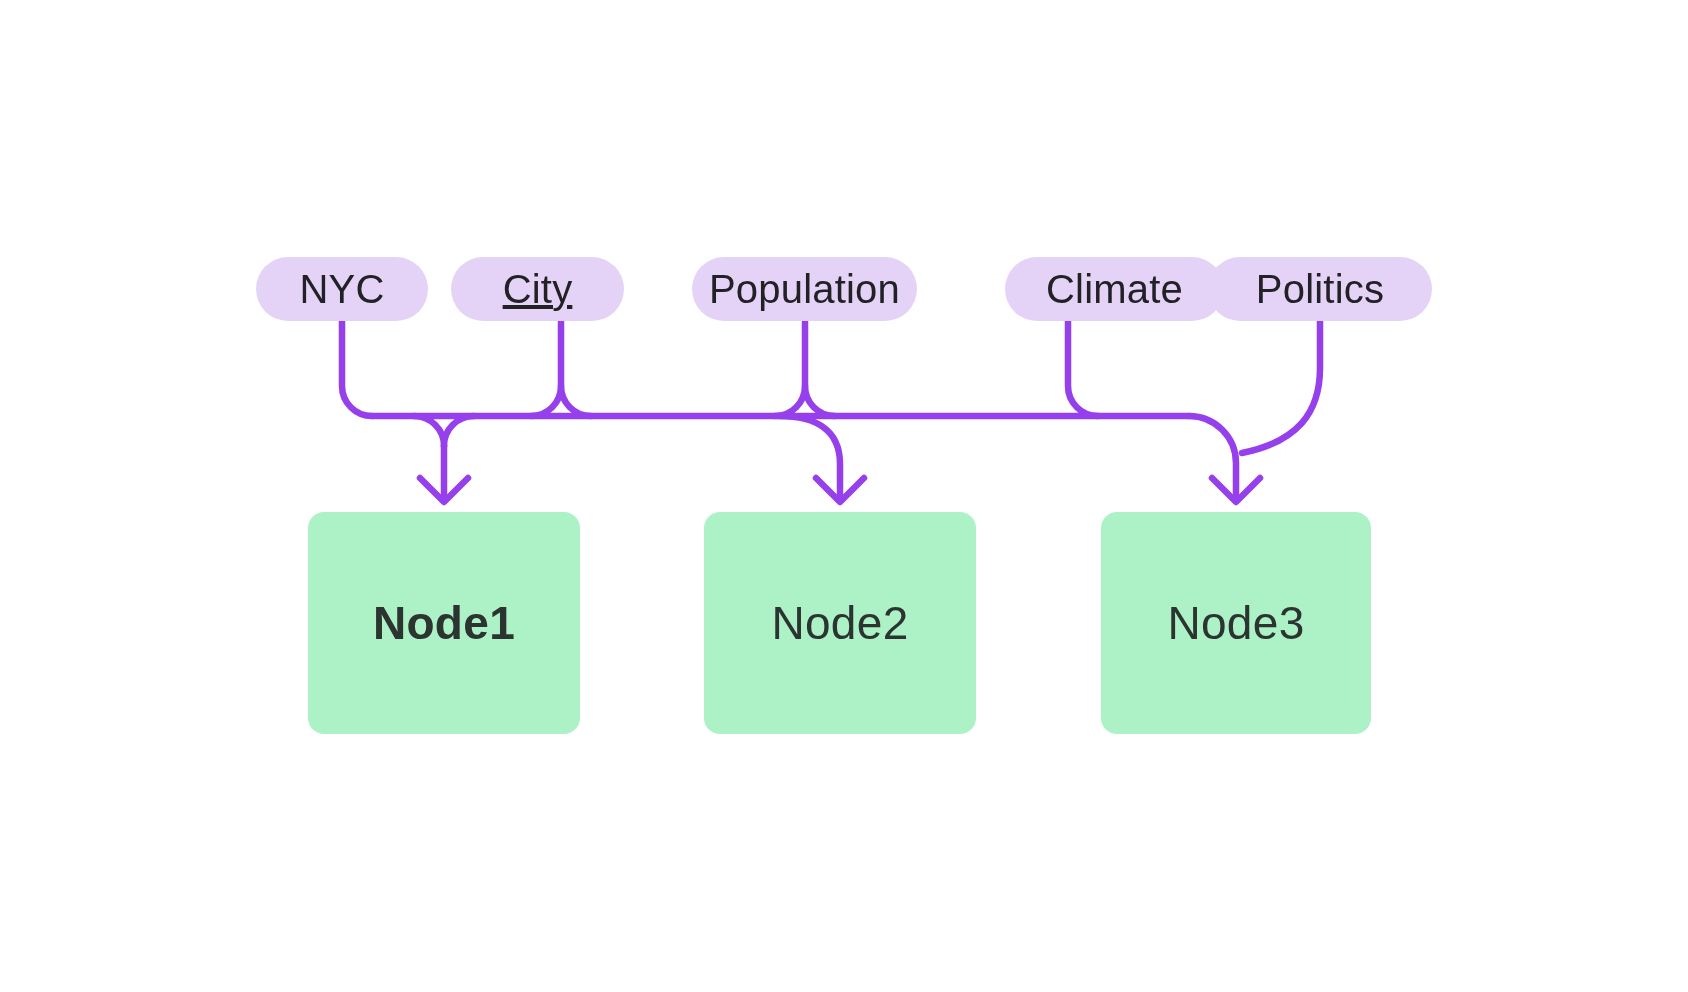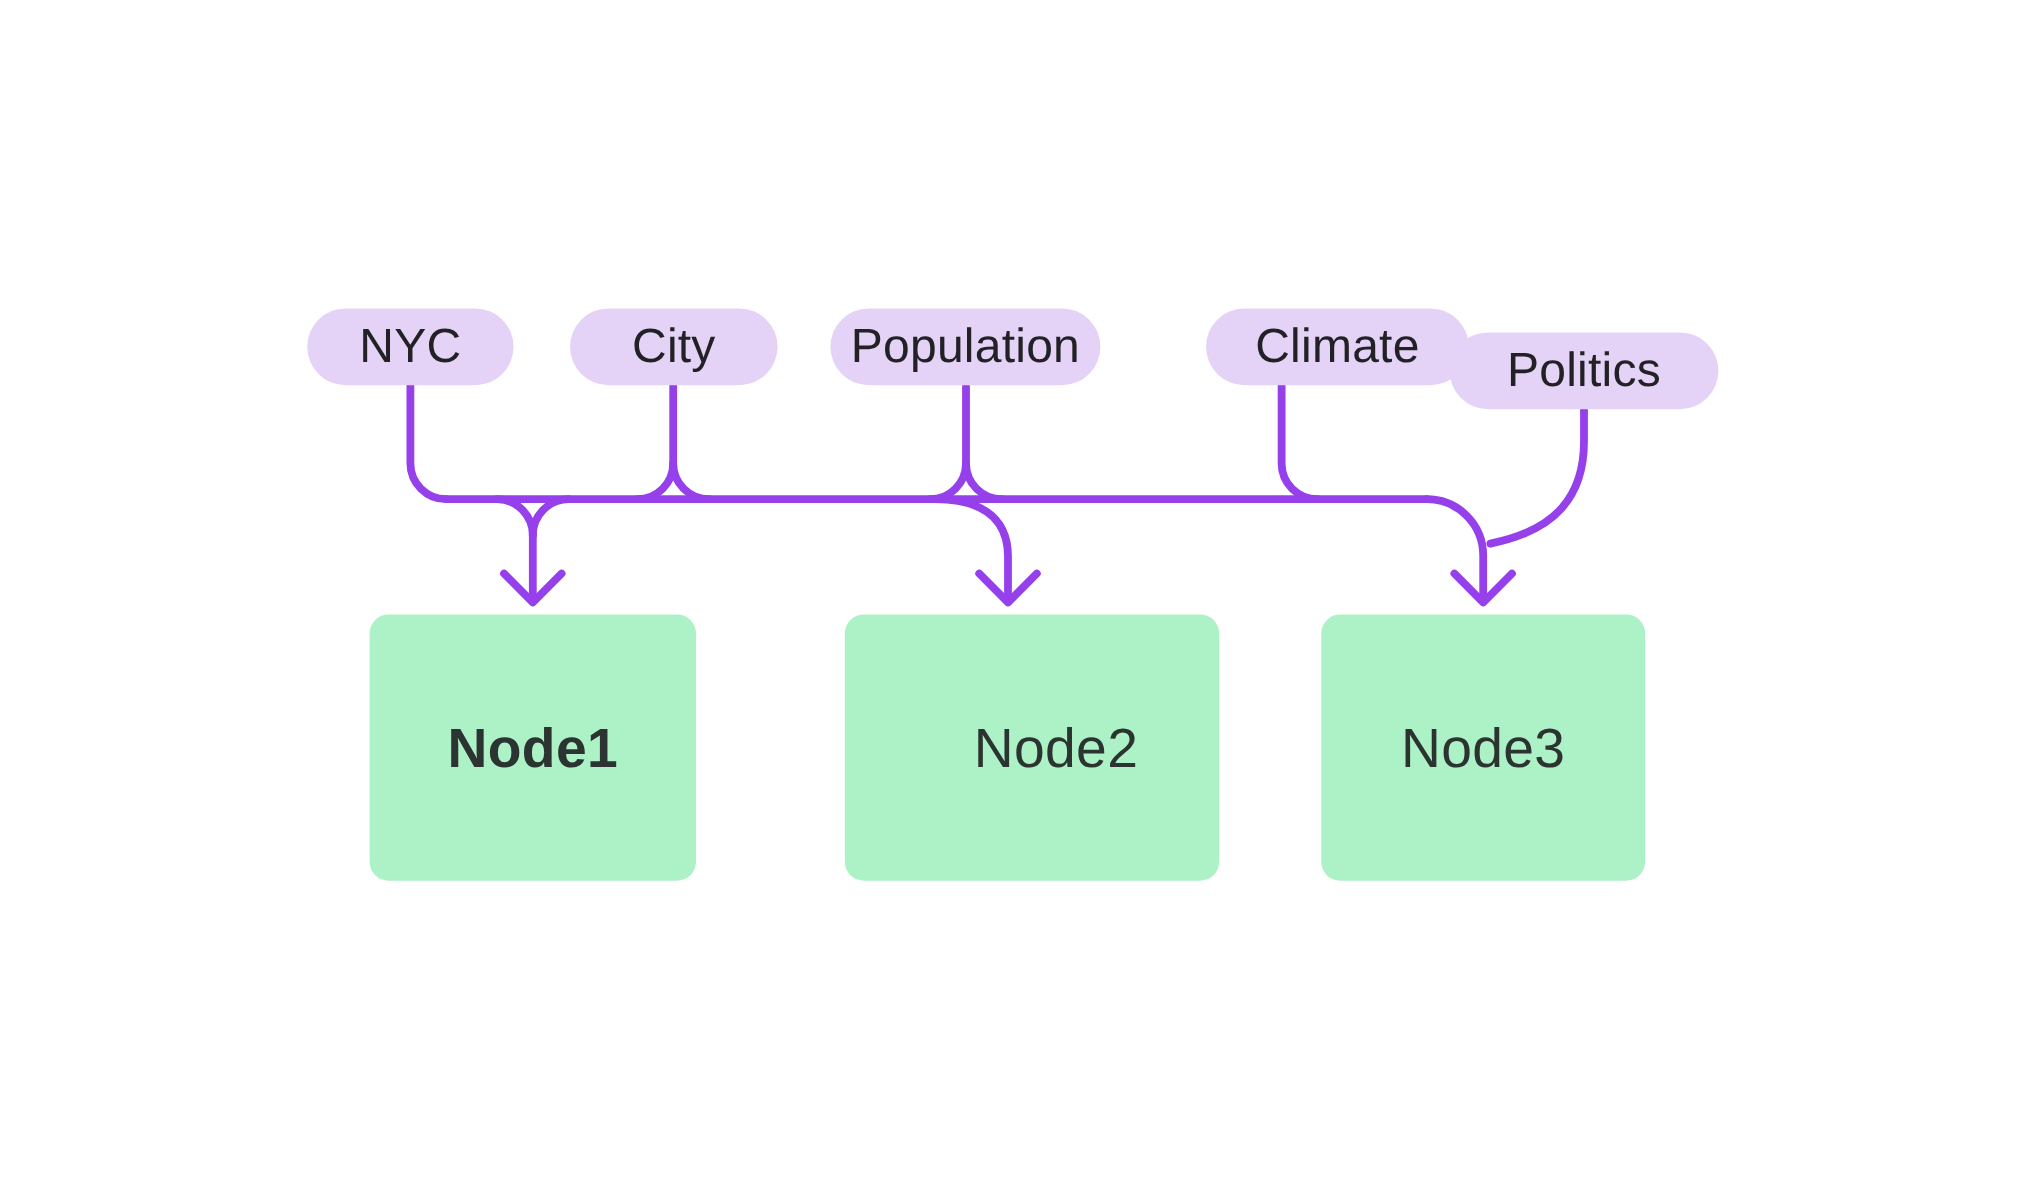--- a/index.html
+++ b/index.html
@@ -84,36 +84,36 @@
     <path d="M779 416 C813 416 840 428 840 464 V497"></path>
     <path d="M816 478 L840 502 L864 478"></path>
 
     <path d="M1189 416 A47 47 0 0 1 1236 463 V497"></path>
     <path d="M1212 478 L1236 502 L1260 478"></path>
   </svg>
 
   <div class="pill" style="left:256px;  width:172px;">
     <span>NYC</span>
   </div>
-  <div class="pill" style="left:475px;  width:173px;">
+  <div class="pill" style="left:451px;  width:173px;text-decoration:underline;">
     <span>City</span>
   </div>
   <div class="pill" style="left:692px;  width:225px;">
     <span>Population</span>
   </div>
   <div class="pill" style="left:1005px;  width:219px;">
     <span>Climate</span>
   </div>
-  <div class="pill" style="left:1208px; width:224px;margin-top:20px;">
+  <div class="pill" style="left:1208px; width:224px;">
     <span>Politics</span>
   </div>
 
   <div class="node" style="left:308px;  width:272px;font-weight:bold;">
     <span>Node1</span>
   </div>
-  <div class="node" style="left:704px;  width:272px;padding-left:40px;">
+  <div class="node" style="left:704px;  width:272px;">
     <span>Node2</span>
   </div>
   <div class="node" style="left:1101px; width:270px;align-items:center;">
     <span>Node3</span>
   </div>
 
 </div>
 
 </body></html>

